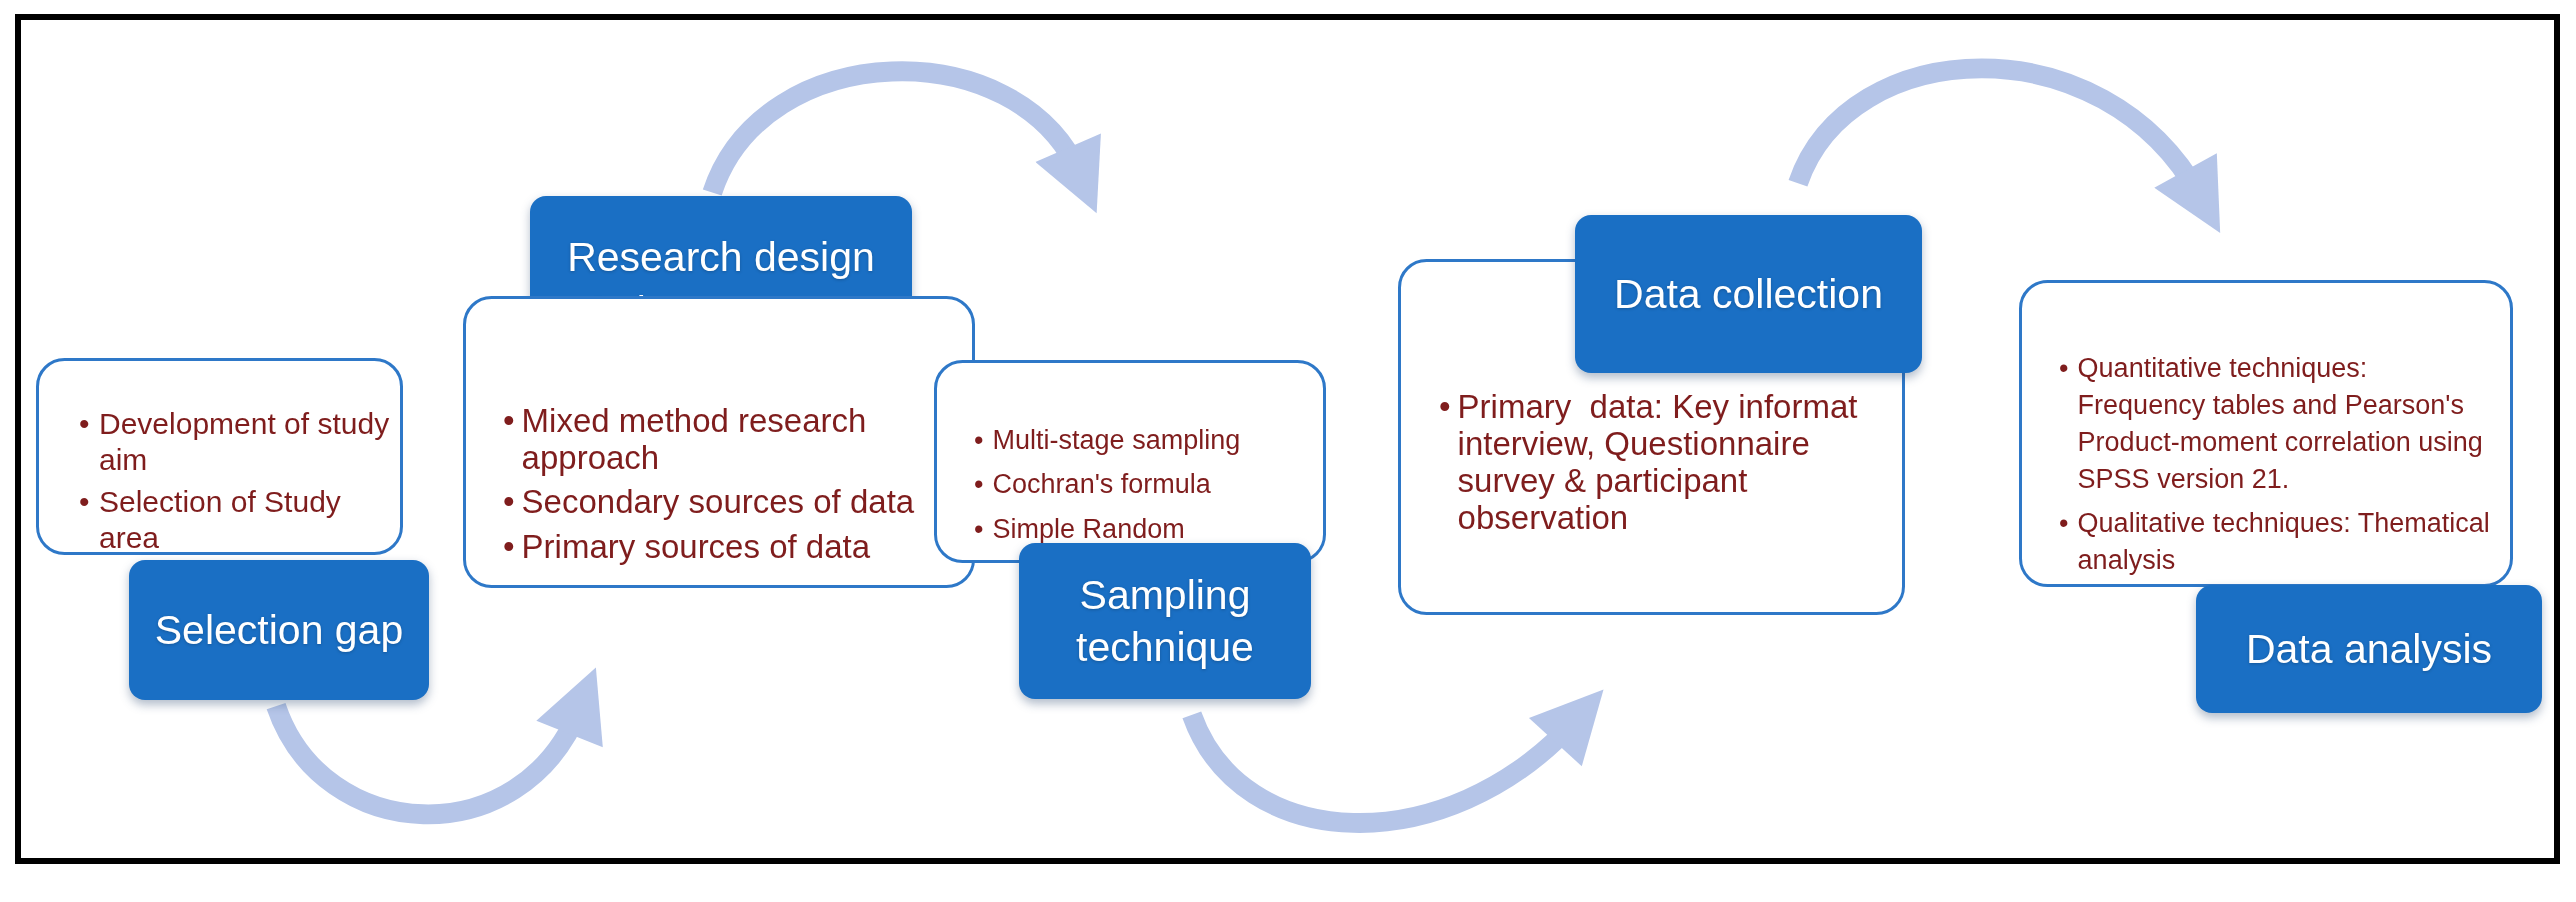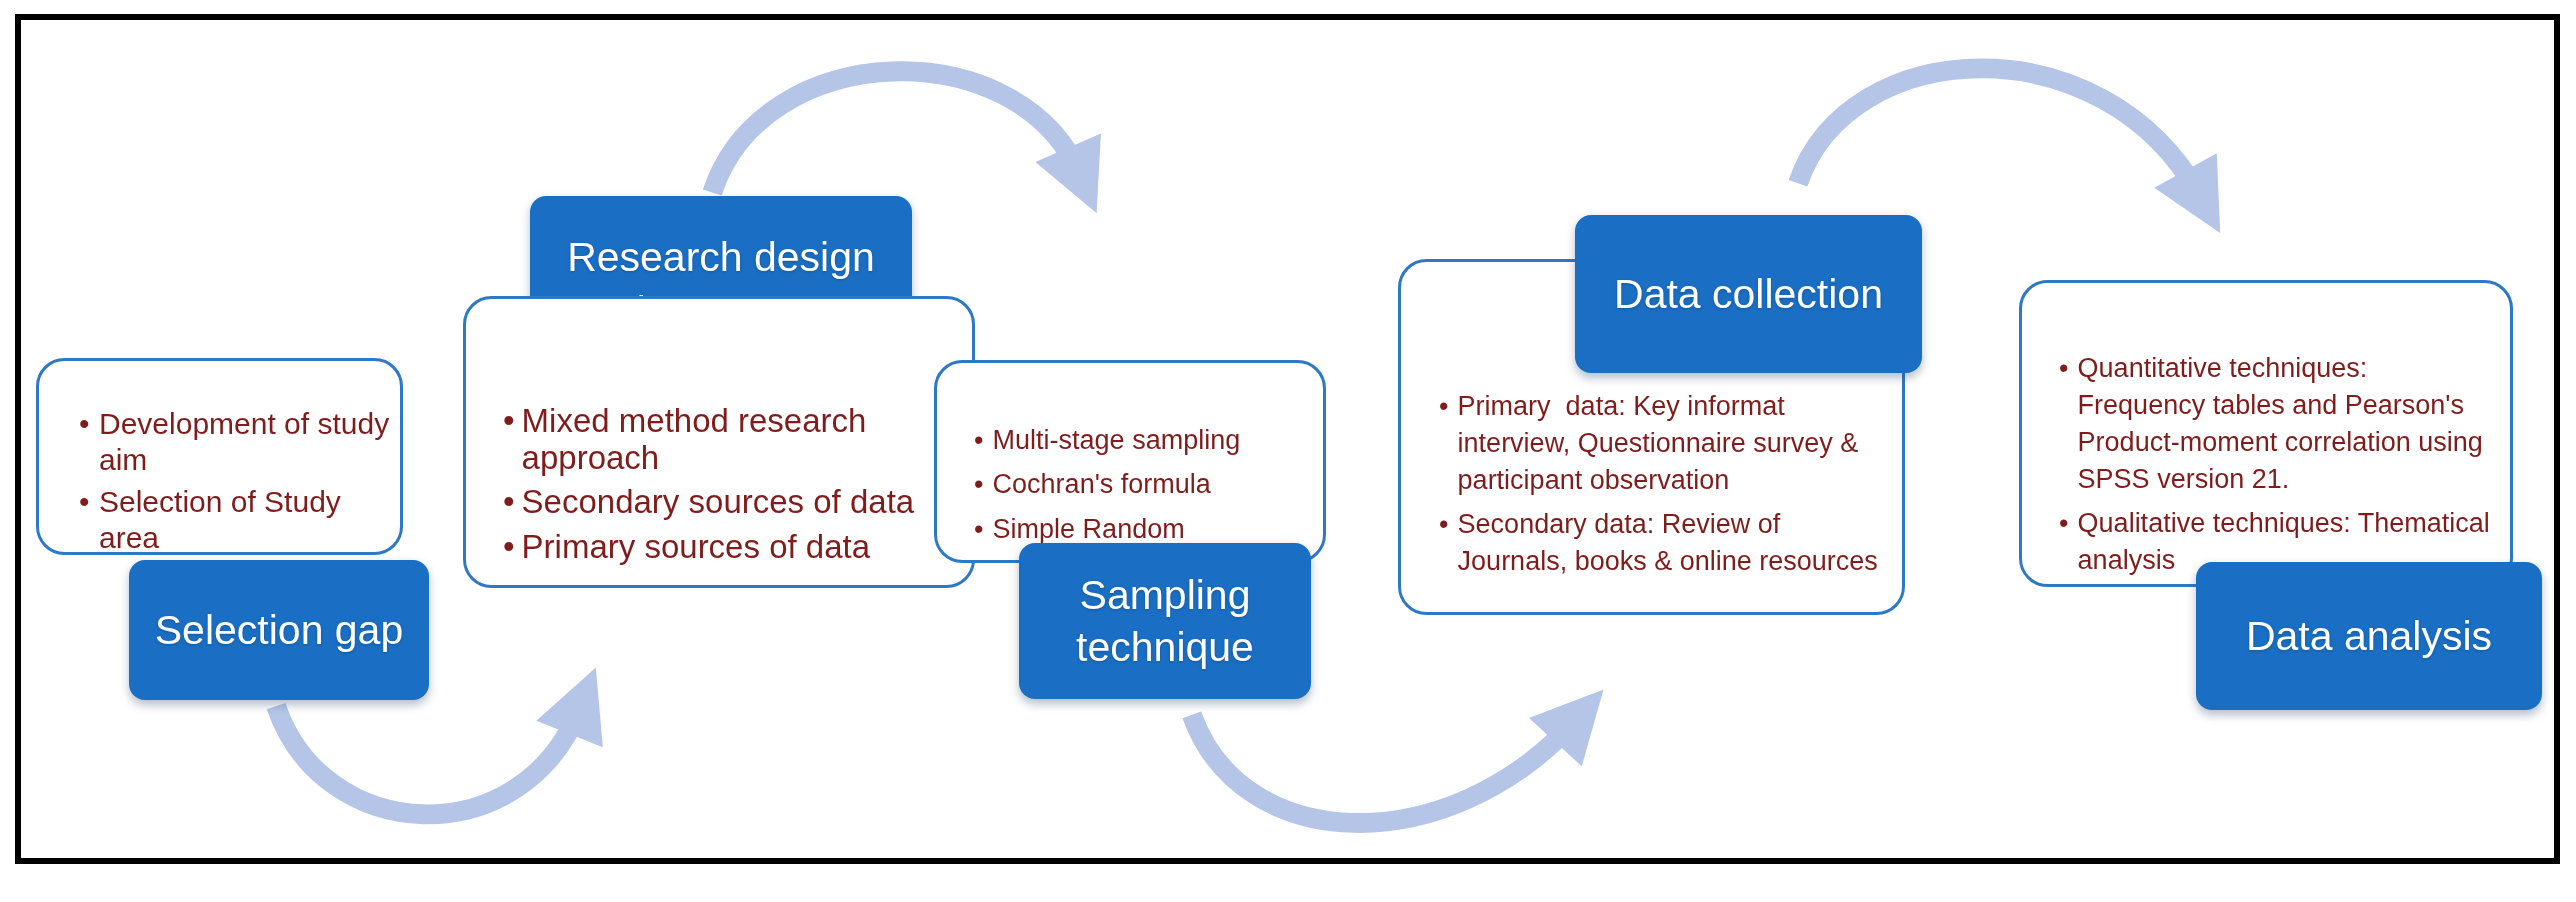--- a/index.html
+++ b/index.html
@@ -53,28 +53,28 @@
       padding:103px 12.4px 0 37px;font-size:33px;line-height:37px;}
   .n2 .bi{margin-bottom:7.4px;}
   .t2{left:530px;top:196px;width:382px;height:176px;line-height:1.32;}
   
   .n3{left:934px;top:360px;width:392px;height:203px;
       padding:59px 9.3px 0 37px;font-size:27px;line-height:37px;}
   .n3 .bi{margin-bottom:7.4px;}
   .t3{left:1019px;top:543px;width:292px;height:156px;line-height:1.28;padding:0 11.2px;}
   
   .n4{left:1398px;top:259px;width:507px;height:356px;
-      padding:126px 15.5px 0 38px;font-size:27px;line-height:37px;}
+      padding:126px 15.5px 0 38px;font-size:33px;line-height:37px;}
   .n4 .bi{margin-bottom:7.4px;}
   .t4{left:1575px;top:215px;width:347px;height:158px;}
   
   .n5{left:2019px;top:280px;width:494px;height:307px;
       padding:67px 15.5px 0 37px;font-size:27px;line-height:37px;}
   .n5 .bi{margin-bottom:7.4px;}
-  .t5{left:2196px;top:562px;width:346px;height:148px;}
+  .t5{left:2196px;top:585px;width:346px;height:128px;}
 </style>
 </head>
 <body>
 
 <div class="frame"></div>
 
 <svg class="arrows" viewBox="0 0 4152 1455">
   <defs>
     <marker id="ah" viewBox="0 0 10 10" refX="4" refY="5" markerWidth="4" markerHeight="3.6" orient="auto-start-reverse" markerUnits="strokeWidth">
       <path d="M0 0 L10 5 L0 10 z" fill="#B5C5E8"></path>
@@ -102,21 +102,20 @@
 
 <div class="note n3">
   <div class="bi"><span class="bt">Multi-stage sampling</span></div>
   <div class="bi"><span class="bt">Cochran's formula</span></div>
   <div class="bi"><span class="bt">Simple Random</span></div>
 </div>
 <div class="titlebox t3">Sampling technique</div>
 
 <div class="note n4">
   <div class="bi"><span class="bt">Primary  data: Key informat interview, Questionnaire survey &amp; participant observation</span></div>
-  <div class="bi"><span class="bt">Secondary data: Review of Journals, books &amp; online resources</span></div>
 </div>
 <div class="titlebox t4">Data collection</div>
 
 <div class="note n5">
   <div class="bi"><span class="bt">Quantitative techniques: Frequency tables and Pearson's Product-moment correlation using SPSS version 21.</span></div>
   <div class="bi"><span class="bt">Qualitative techniques: Thematical analysis</span></div>
 </div>
 <div class="titlebox t5">Data analysis</div>
 
 

